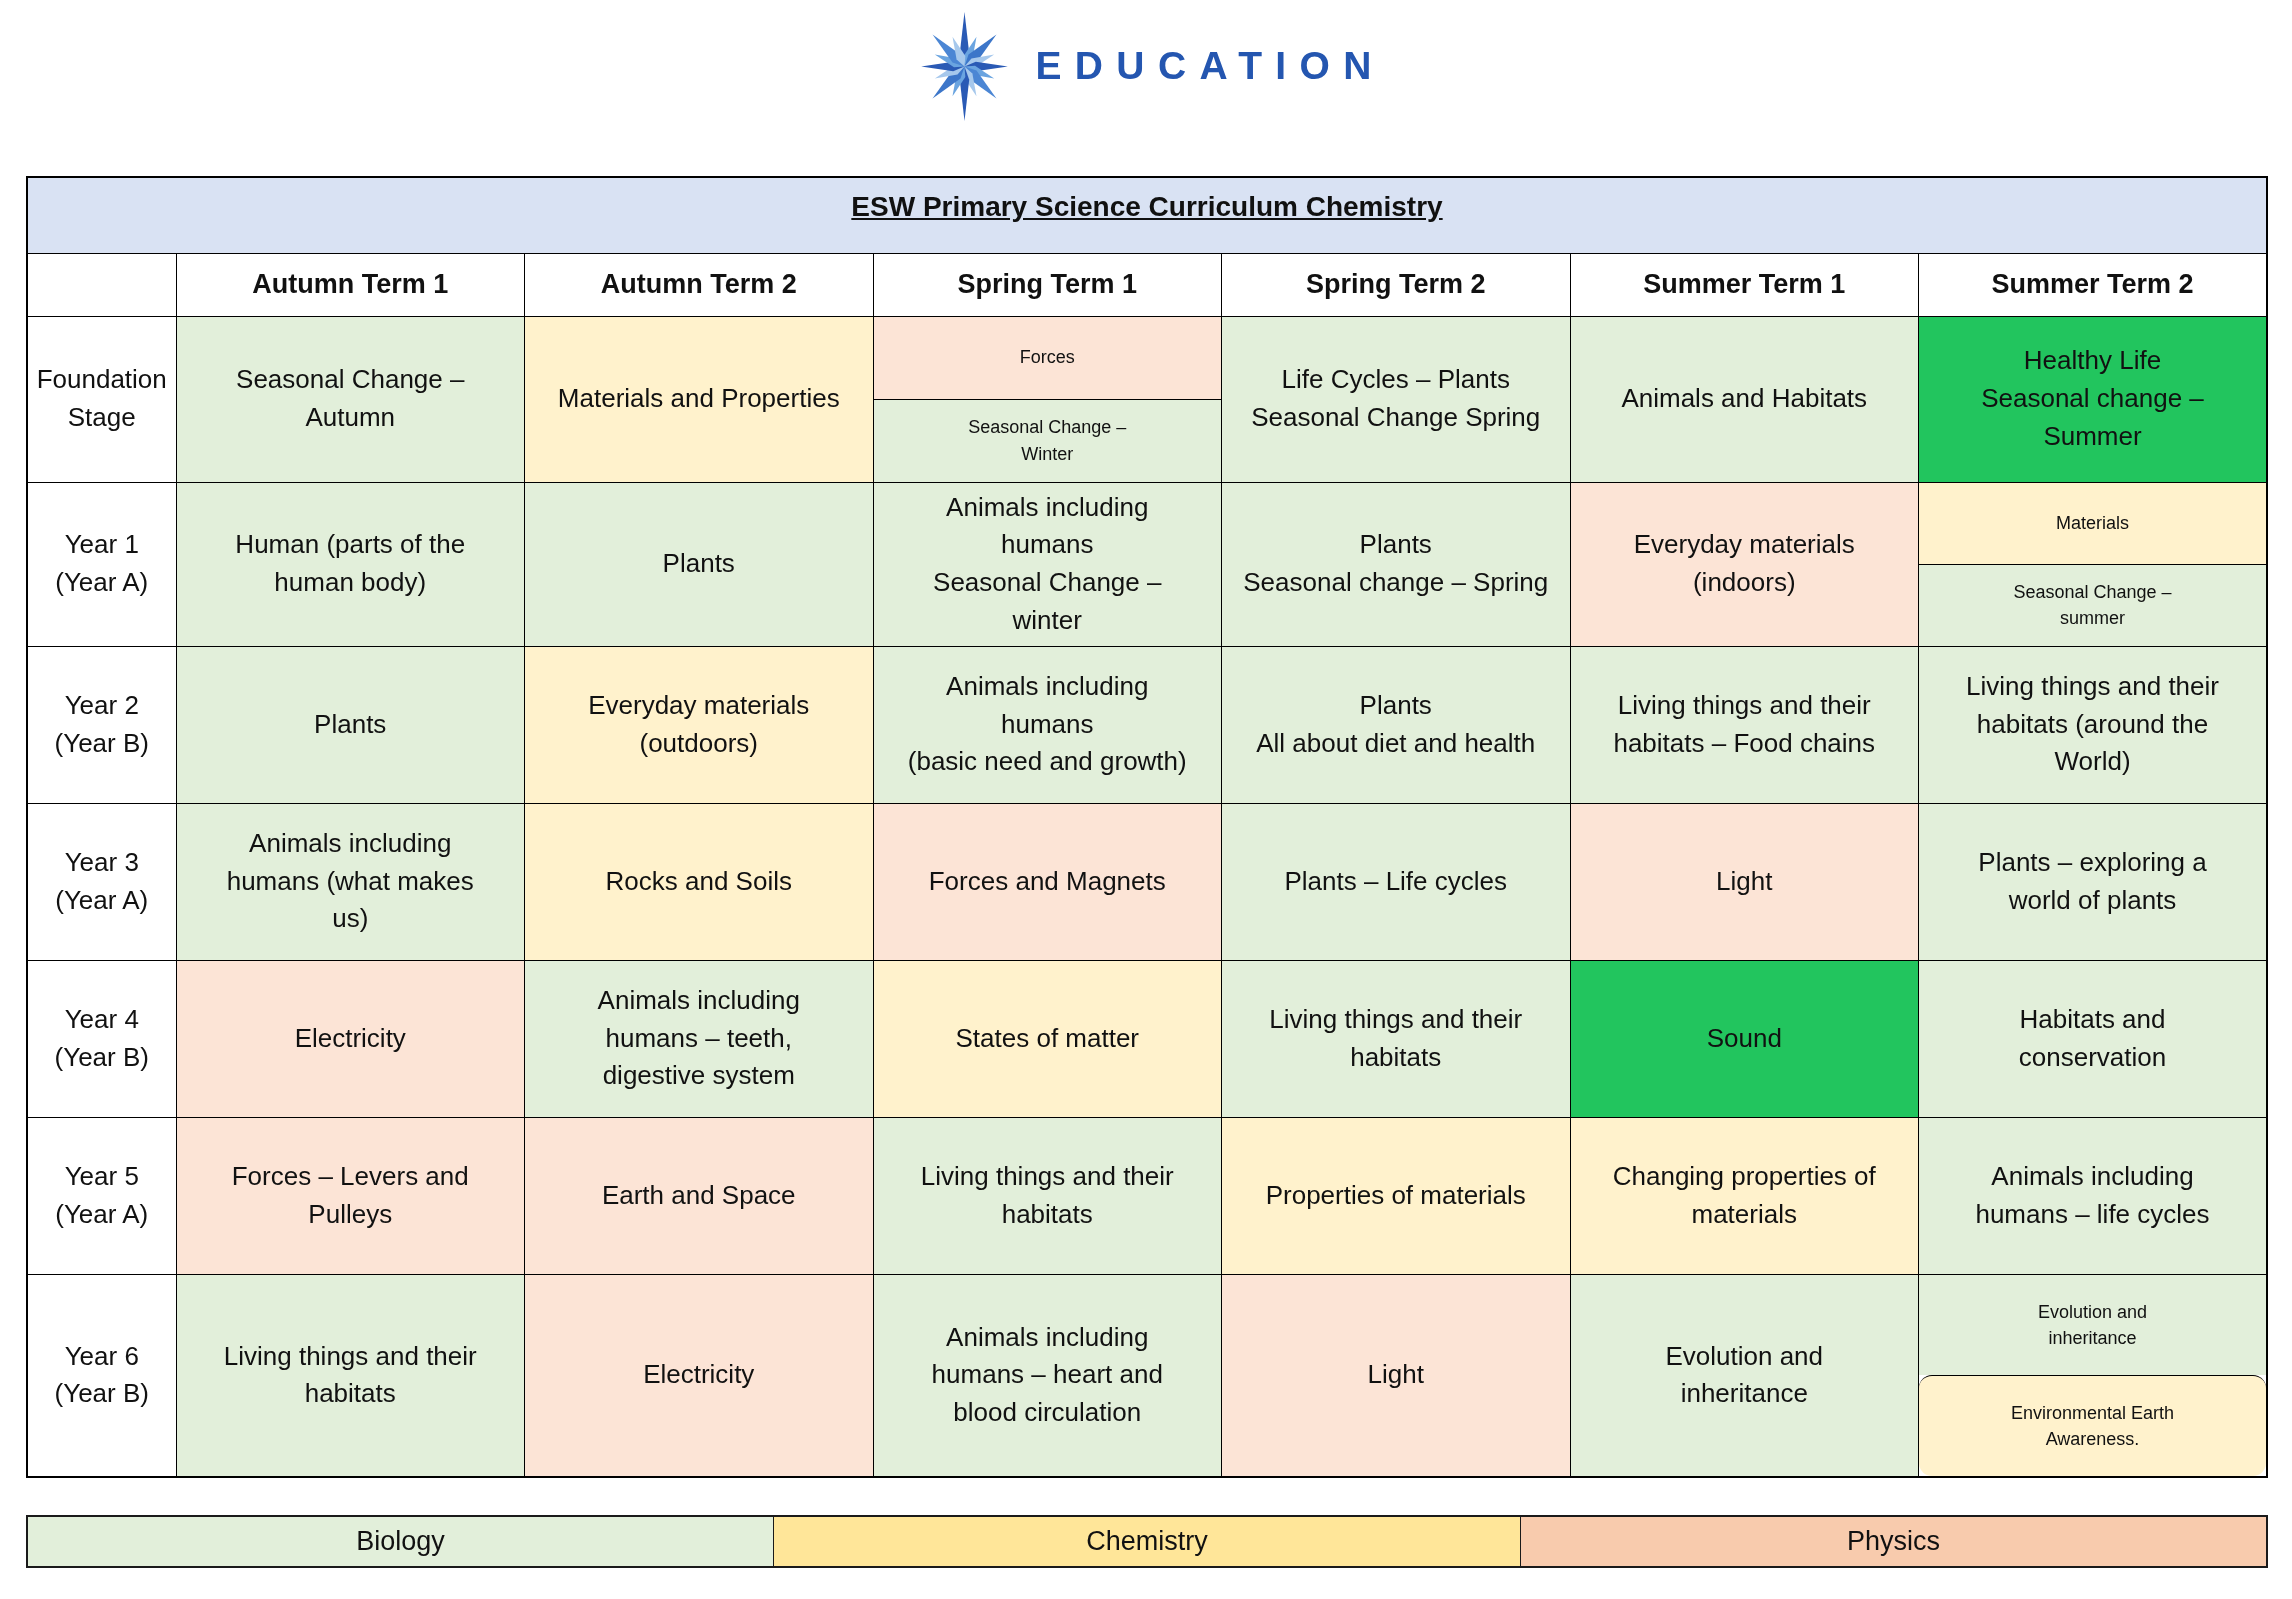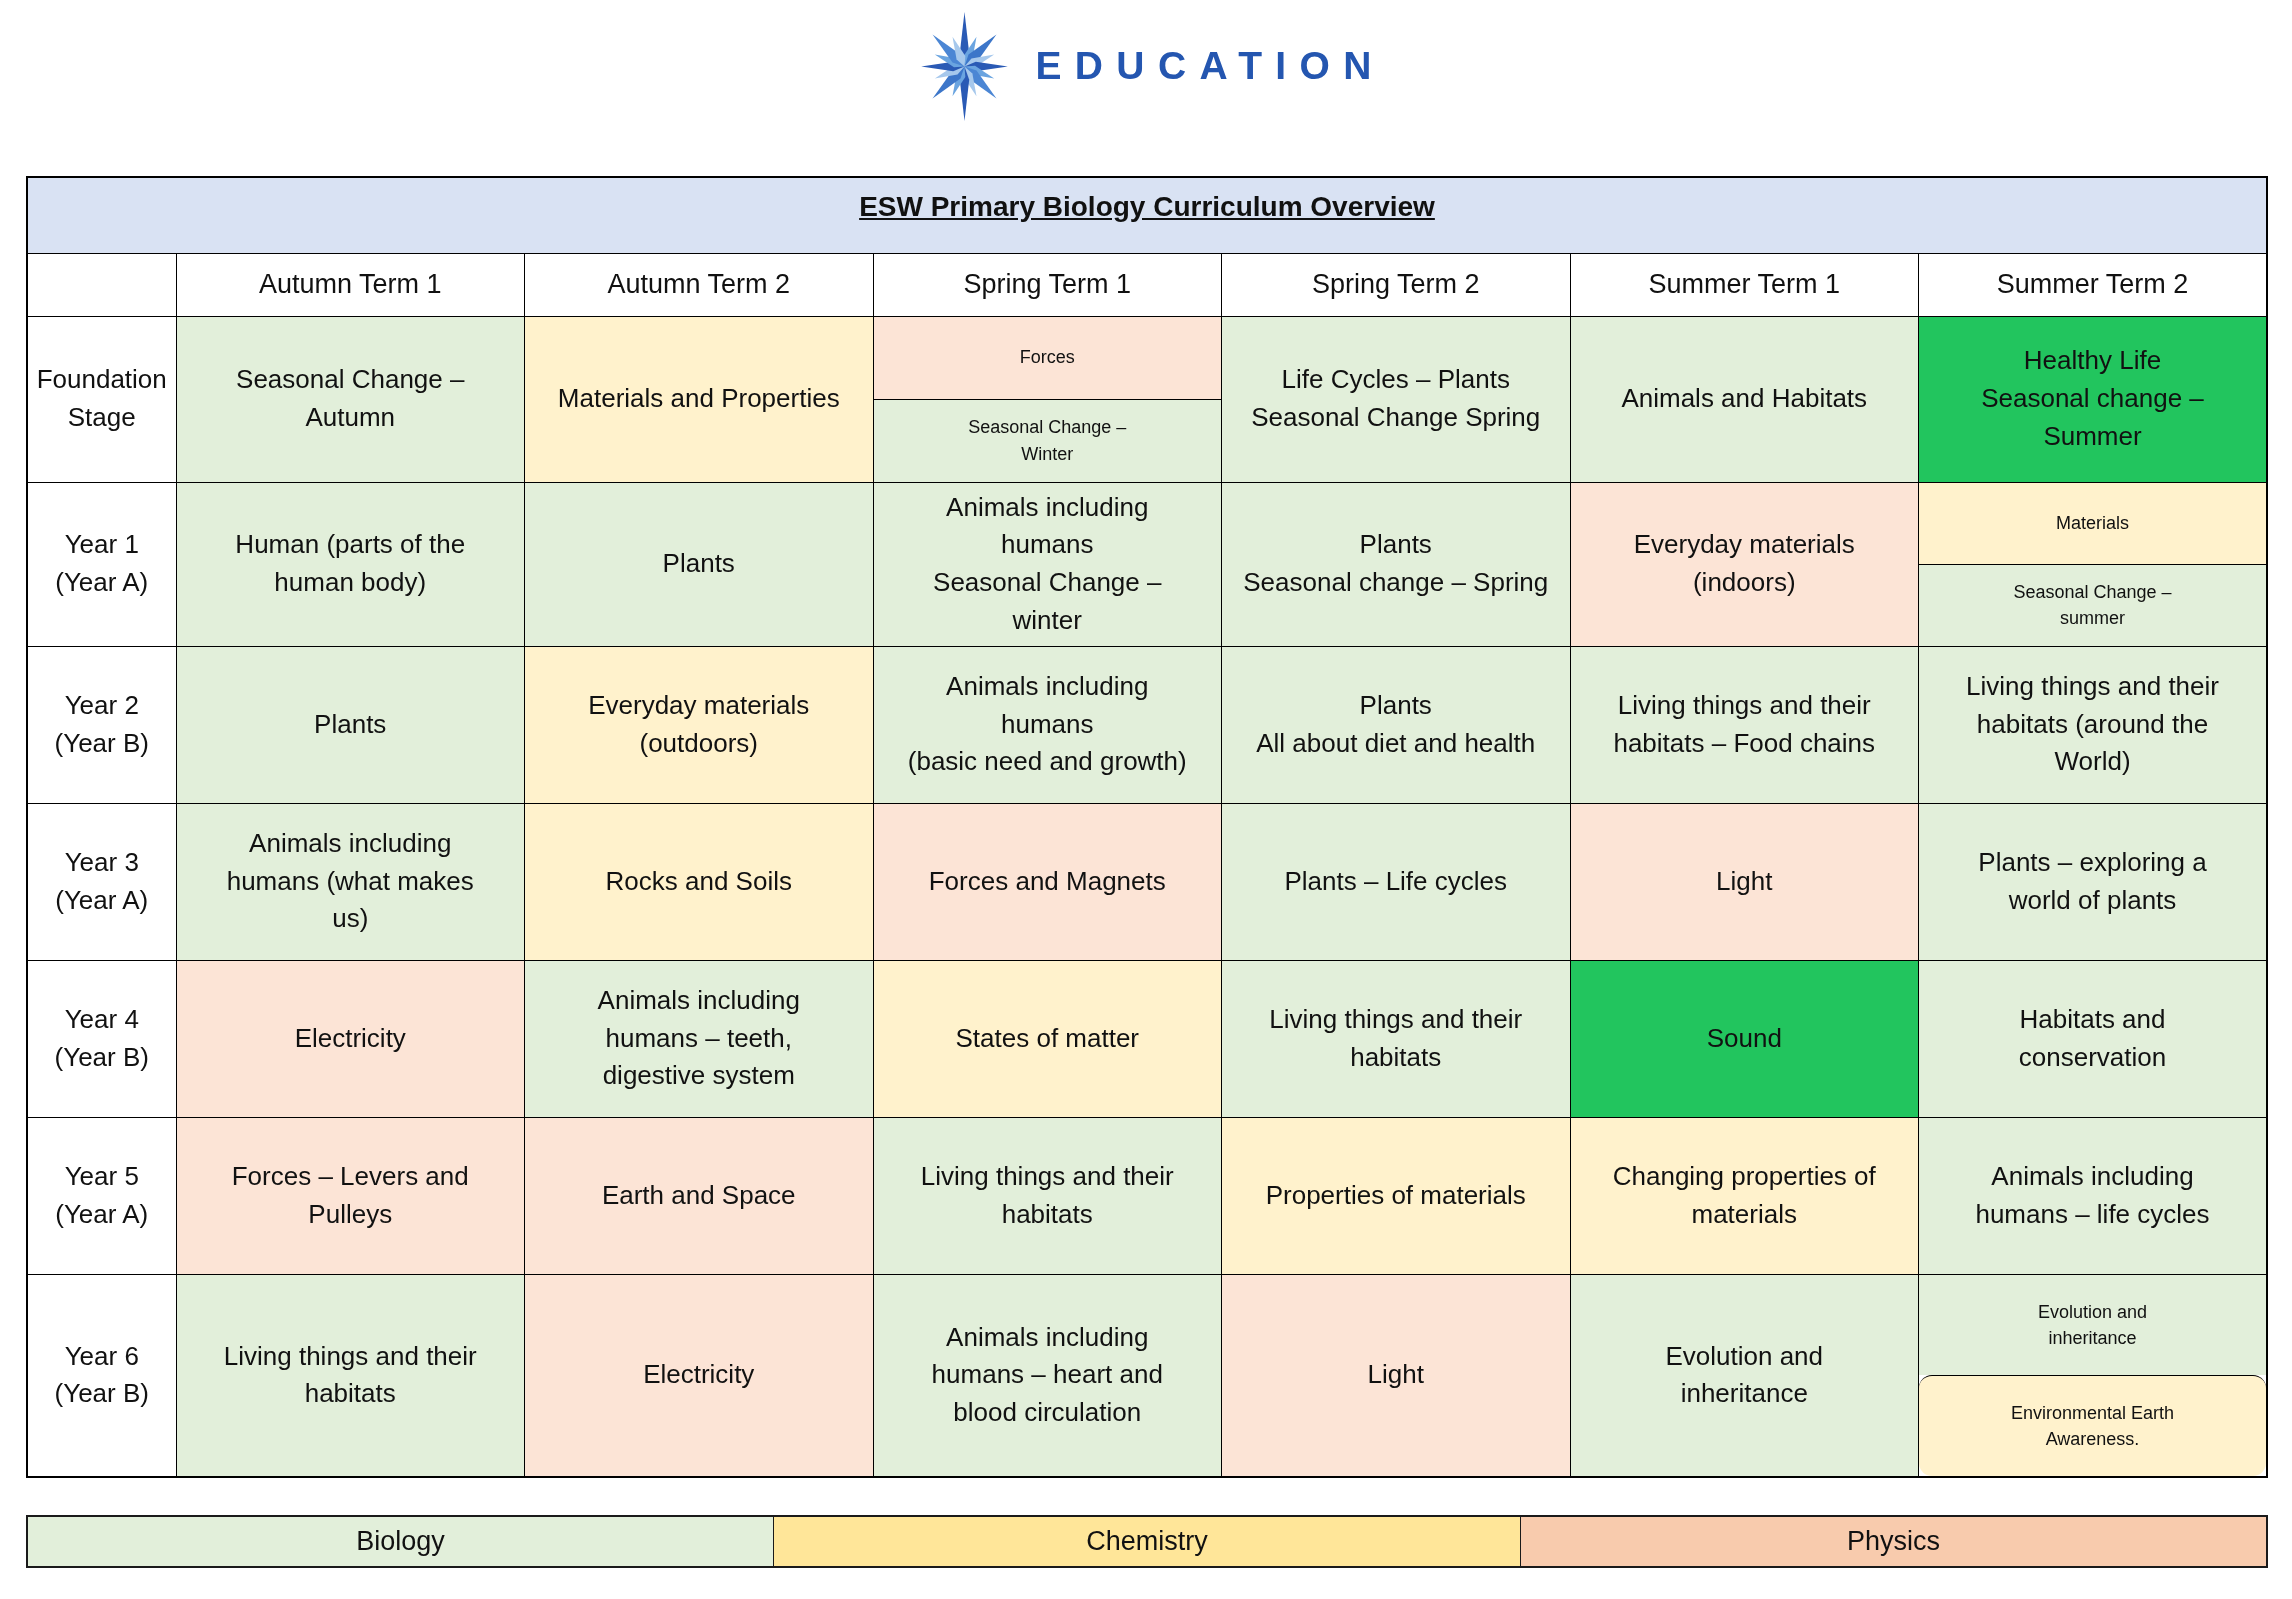--- a/index.html
+++ b/index.html
@@ -25,21 +25,21 @@
   }
   table.curriculum th, table.curriculum td { border:1.8px solid #000; }
 
   .title-cell {
     background:#d9e2f3; height:76px; vertical-align:top;
     padding-top:12.5px; text-align:center; font-size:28px; font-weight:bold;
   }
   .title-cell span { text-decoration:underline; }
 
   .col-head {
-    height:63px; font-size:27px; font-weight:normal;
+    height:63px; font-size:27px; font-weight:bold;
     text-align:center; vertical-align:middle; background:#fff; padding:4px;
   }
   .corner { background:#fff; }
 
   .row-label {
     background:#fff; font-weight:normal; font-size:26px; text-align:center;
     vertical-align:middle; white-space:pre-line; padding:3.6px;
     overflow-wrap:anywhere; line-height:1.45;
   }
 
@@ -112,21 +112,21 @@
       <col>
         <col>
         <col>
         <col>
         <col>
         <col>
     </colgroup>
     <thead>
       <tr>
         <th class="title-cell" colspan="7">
-          <span>ESW Primary Biology Curriculum Overview</span>
+          <span>ESW Primary Science Curriculum Chemistry</span>
         </th>
       </tr>
       <tr id="term-header-row">
         <th class="corner"></th>
       <th class="col-head">Autumn Term 1</th>
           <th class="col-head">Autumn Term 2</th>
           <th class="col-head">Spring Term 1</th>
           <th class="col-head">Spring Term 2</th>
           <th class="col-head">Summer Term 1</th>
           <th class="col-head">Summer Term 2</th>

